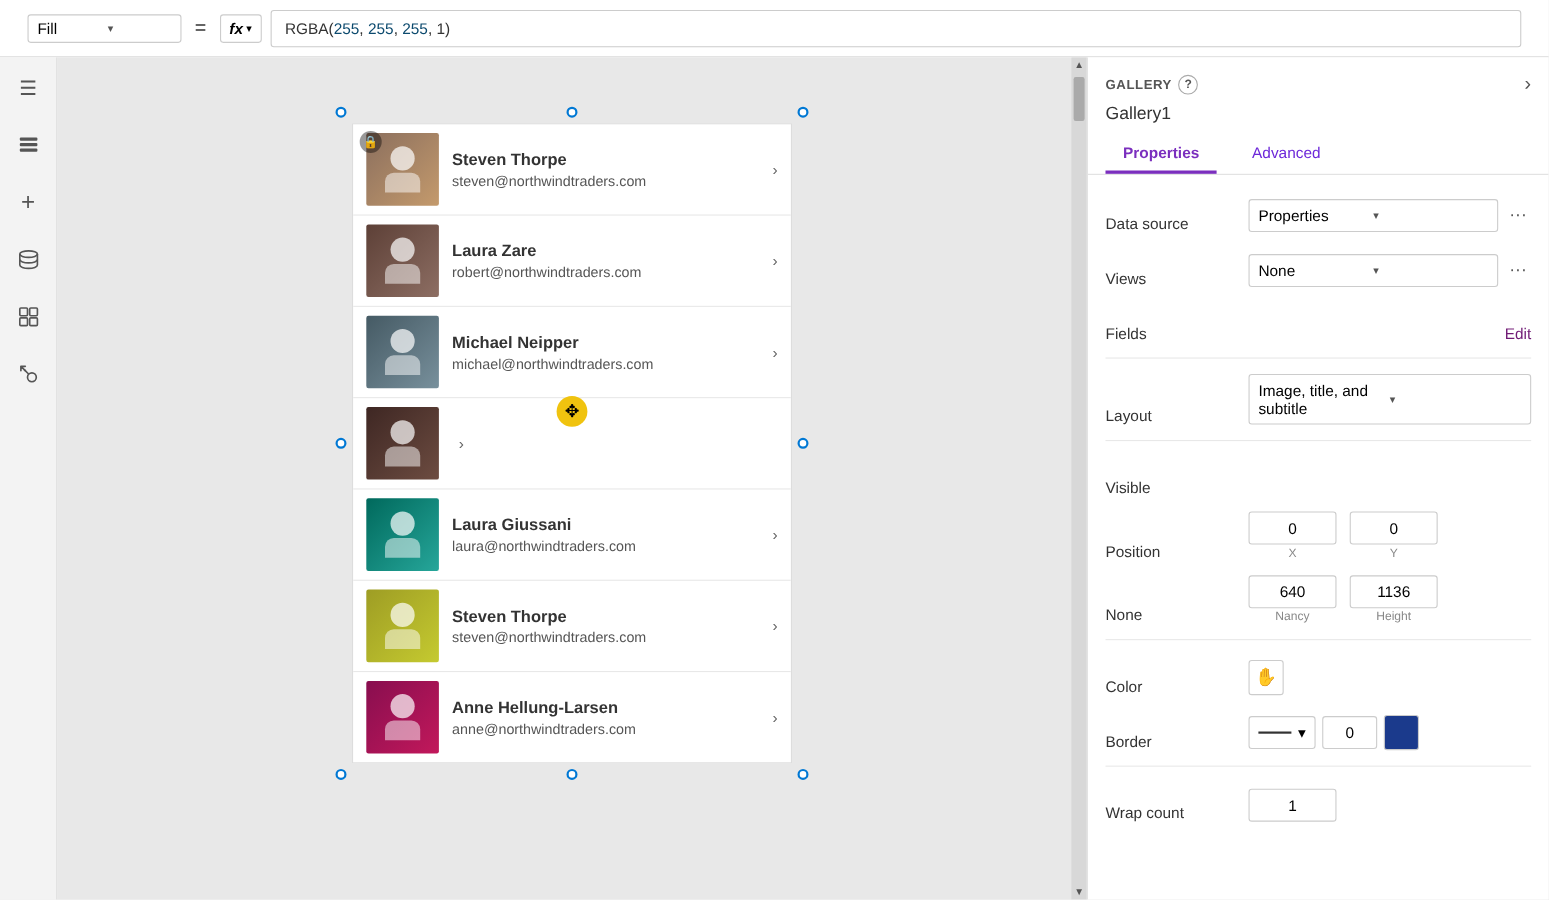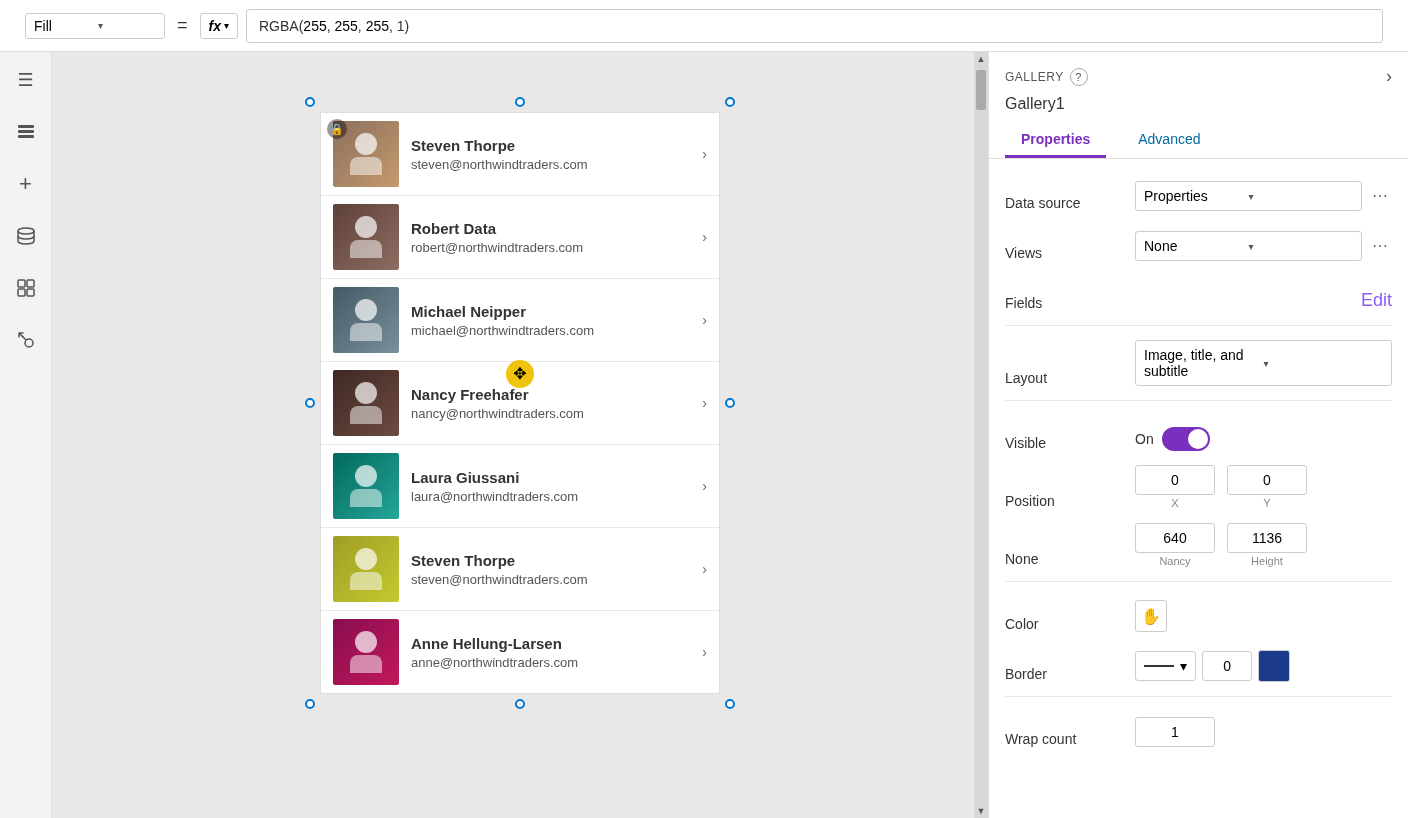--- a/index.html
+++ b/index.html
@@ -45,21 +45,21 @@
       flex: 1;
       border: 1px solid #ccc;
       border-radius: 3px;
       padding: 4px 12px;
       font-size: 14px;
       background: #fff;
       height: 34px;
       display: flex;
       align-items: center;
     }
-    .formula-text .num { color: #000000; }
+    .formula-text .num { color: #0c4a6e; }
     .formula-text { font-size: 14px; color: #333; }
 
     
     .main-layout {
       display: flex;
       flex: 1;
       overflow: hidden;
     }
 
     
@@ -214,21 +214,21 @@
       border-bottom: 1px solid #e0e0e0;
     }
     .panel-title-row {
       display: flex;
       align-items: center;
       justify-content: space-between;
       margin-bottom: 8px;
     }
     .panel-type {
       font-size: 12px;
-      font-weight: 400;
+      font-weight: 700;
       color: #555;
       letter-spacing: 0.5px;
       display: flex;
       align-items: center;
       gap: 6px;
     }
     .help-icon {
       width: 18px;
       height: 18px;
       border: 1px solid #aaa;
@@ -252,21 +252,21 @@
       margin-bottom: 10px;
     }
     .panel-tabs {
       display: flex;
       gap: 16px;
     }
     .panel-tab {
       padding: 8px 16px;
       font-size: 14px;
       cursor: pointer;
-      color: #0369a1;
+      color: #6d28d9;
       border-bottom: 3px solid transparent;
     }
     .panel-tab.active {
       color: #7B2FBE;
       border-bottom: 3px solid #7B2FBE;
       font-weight: 600;
     }
 
     
     .panel-body {
@@ -317,22 +317,22 @@
       justify-content: center;
       color: #555;
       cursor: pointer;
       font-size: 16px;
       letter-spacing: 0;
       line-height: 1;
     }
 
     
     .edit-link {
-      color: #8b5cf6;
-      font-size: 18px;
+      color: #701a75;
+      font-size: 14px;
       cursor: pointer;
       text-decoration: none;
     }
 
     
     .toggle-container {
       display: flex;
       align-items: center;
       gap: 8px;
     }
@@ -546,21 +546,21 @@
         </div>
 
         <div class="gallery-item">
           <div class="item-photo photo-2">
             <div class="person">
                 <div class="person-head"></div>
                 <div class="person-body"></div>
               </div>
           </div>
           <div class="item-info">
-            <div class="item-name">Robert Data</div>
+            <div class="item-name">Laura Zare</div>
             <div class="item-email">robert@northwindtraders.com</div>
           </div>
           <span class="item-chevron">›</span>
         </div>
 
         <div class="gallery-item">
           <div class="item-photo photo-3">
             <div class="person">
                 <div class="person-head"></div>
                 <div class="person-body"></div>
@@ -573,24 +573,20 @@
           <span class="item-chevron">›</span>
         </div>
 
         <div class="gallery-item">
           <div class="item-photo photo-4">
             <div class="person">
                 <div class="person-head"></div>
                 <div class="person-body"></div>
               </div>
           </div>
-          <div class="item-info">
-            <div class="item-name">Nancy Freehafer</div>
-            <div class="item-email">nancy@northwindtraders.com</div>
-          </div>
           <span class="item-chevron">›</span>
         </div>
 
         <div class="gallery-item">
           <div class="item-photo photo-5">
             <div class="person">
                 <div class="person-head"></div>
                 <div class="person-body"></div>
               </div>
           </div>
@@ -700,28 +696,20 @@
             <span>Image, title, and subtitle</span>
             <span class="chevron-icon">▾</span>
           </div>
         </div>
       </div>
 
       <div class="divider"></div>
 
       <div class="prop-row">
         <div class="prop-label">Visible</div>
-        <div class="prop-control">
-          <div class="toggle-container">
-            <span class="toggle-label">On</span>
-            <div class="toggle">
-              <div class="toggle-thumb"></div>
-            </div>
-          </div>
-        </div>
       </div>
 
       <div class="prop-row">
         <div class="prop-label">Position</div>
         <div class="prop-control">
           <div class="position-group">
             <div class="xy-group">
               <input class="num-input" type="text" value="0" style="">
               <span class="xy-label">X</span>
             </div>

